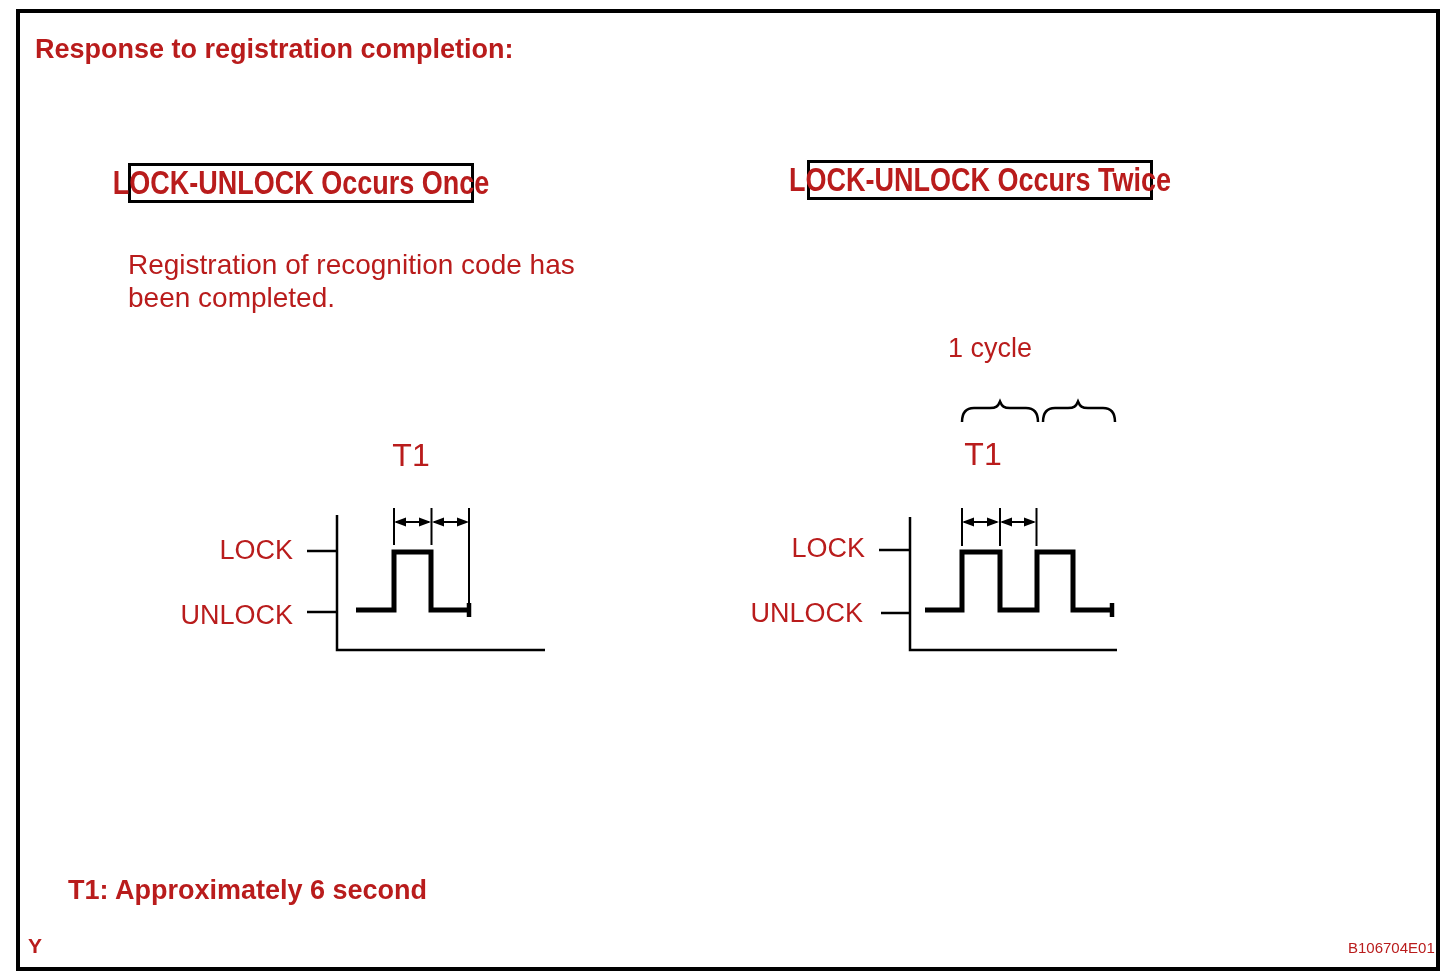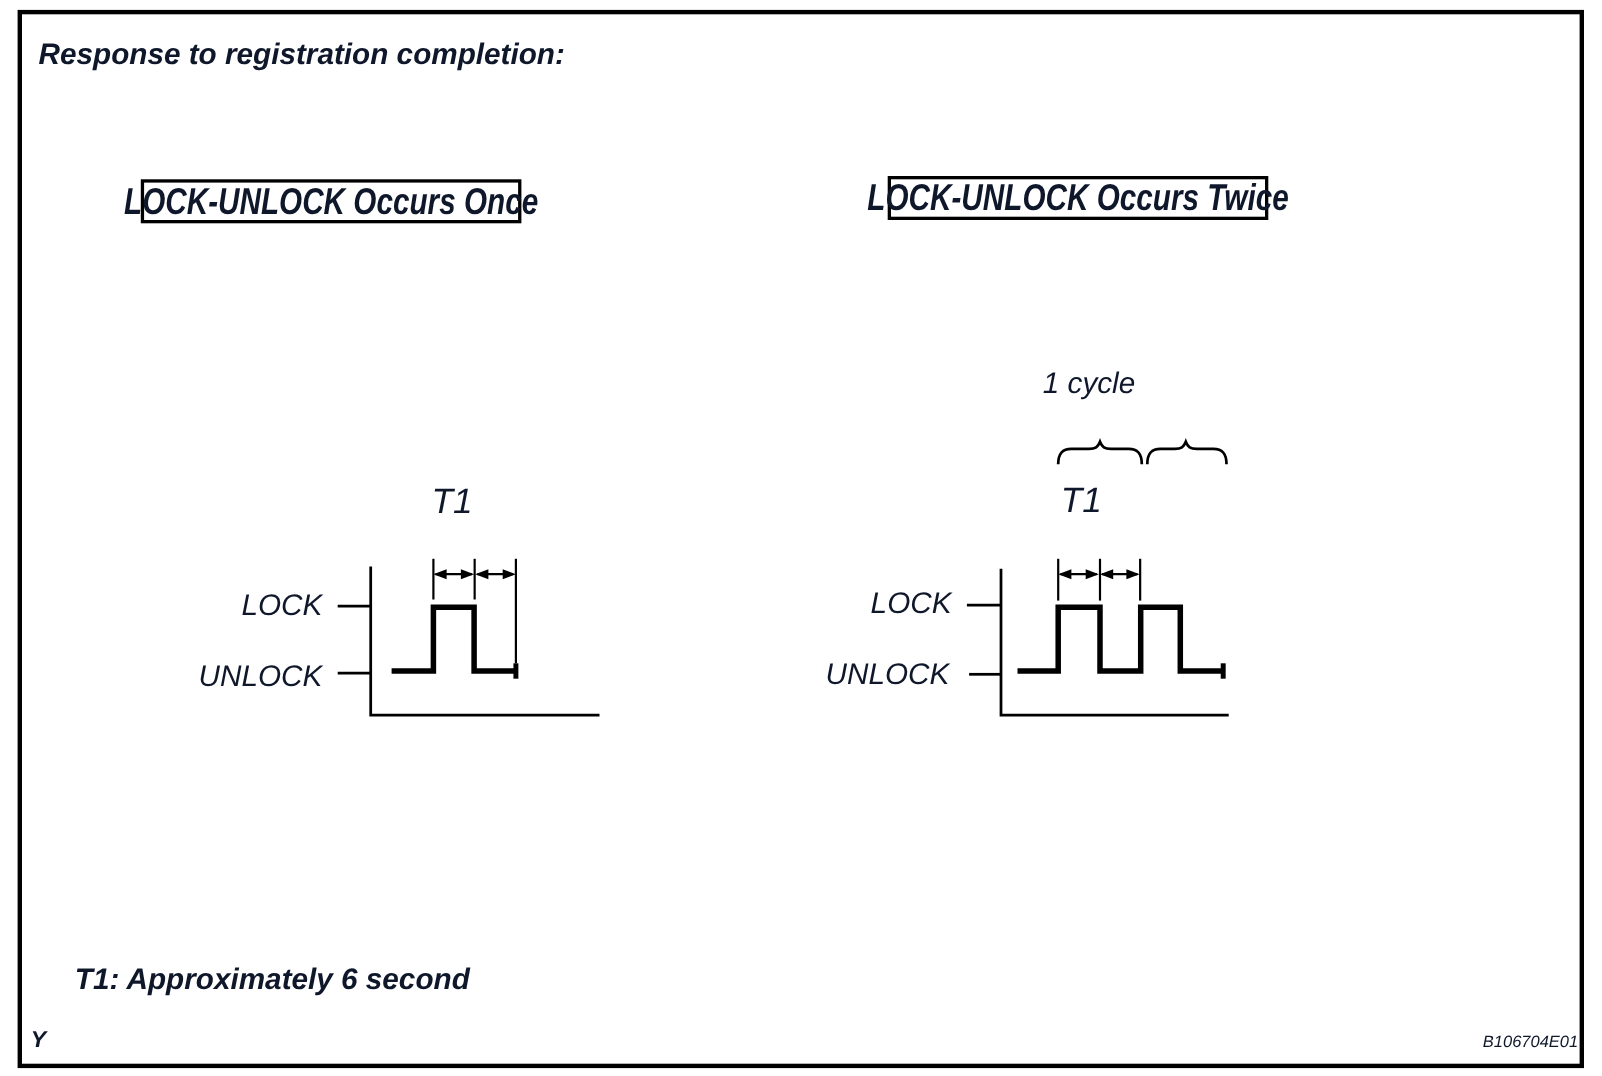--- a/index.html
+++ b/index.html
@@ -1,21 +1,20 @@
 <!DOCTYPE html>
 <html><head>
 <meta charset="utf-8">
 <style>
   html,body { margin:0; padding:0; background:#ffffff; }
   .page {
     position:relative; width:1456px; height:978px;
-    background:#ffffff; color:#0f172a;
+    background:#ffffff; color:#b91c1c;
     font-family:"Liberation Sans", sans-serif;
     overflow:hidden;
-    font-style:italic;
   }
   .frame {
     position:absolute; left:16px; top:9px; width:1424px; height:962px;
     border:4px solid #000; box-sizing:border-box;
   }
   .abs { position:absolute; white-space:nowrap; line-height:1; }
   .title { left:35px; top:36px; font-size:27px; font-weight:bold; }
   .hdr-box {
     position:absolute; width:346px; height:40px; border:3px solid #000;
     box-sizing:border-box; display:flex; align-items:center; justify-content:center;
@@ -50,20 +49,24 @@
 
   <div class="abs title">Response to registration completion:</div>
 
   <div class="hdr-box hdr-left">
     <span>LOCK-UNLOCK Occurs Once</span>
   </div>
   <div class="hdr-box hdr-right">
     <span>LOCK-UNLOCK Occurs Twice</span>
   </div>
 
+  <div class="para para-left">
+    <div>Registration of recognition code has</div>
+    <div>been completed.</div>
+  </div>
 
   <svg class="overlay" width="1456" height="978" viewBox="0 0 1456 978">
 
     <g>
       <path class="mid" d="M337,515 V650 H545"></path>
       <line class="mid" x1="307" y1="551" x2="337" y2="551"></line>
       <line class="mid" x1="307" y1="612" x2="337" y2="612"></line>
       <path class="wave" d="M356,610 H394 V552 H431 V610 H469"></path>
       <line x1="469" y1="603" x2="469" y2="617" stroke="#000" stroke-width="4.5"></line>
       <line class="thin" x1="394" y1="508" x2="394" y2="545"></line>

